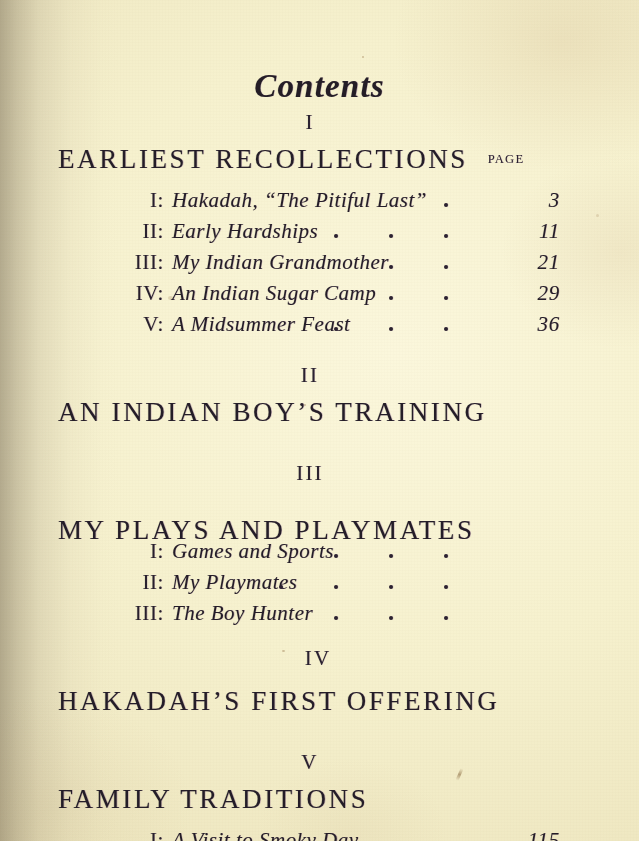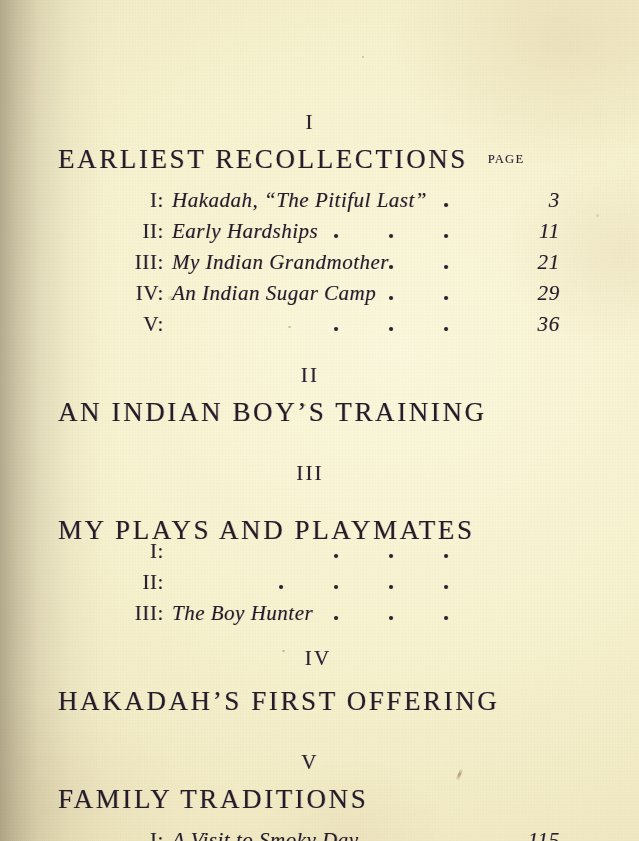--- a/index.html
+++ b/index.html
@@ -196,20 +196,23 @@
   <div class="speck" style="left:362px;top:56px;width:2px;height:2px;"></div>
   <div class="speck" style="left:288px;top:326px;width:3px;height:2px;"></div>
   <div class="speck" style="left:304px;top:404px;width:2px;height:2px;"></div>
   <div class="speck" style="left:282px;top:650px;width:3px;height:2px;"></div>
   <div class="speck" style="left:168px;top:296px;width:5px;height:4px;opacity:.55;"></div>
   <div class="speck" style="left:596px;top:214px;width:3px;height:3px;opacity:.5;"></div>
   <div class="scuff"></div>
 
   <div class="content">
 
+    <div class="toc-title">
+      <span class="cap">Contents</span>
+    </div>
 
     <div class="page-label">PAGE</div>
 
     <div id="toc-body">
         <div class="part-number" style="top: 110px;">I</div>
         <div class="part-title" style="top: 144px;">EARLIEST RECOLLECTIONS</div>
         <div class="chapter-row" style="top: 188px;">
           <div class="ch-num">I:</div>
           <div class="ch-title">Hakadah, “The Pitiful Last”</div>
           <div class="leaders">
@@ -240,41 +243,44 @@
           <div class="ch-num">IV:</div>
           <div class="ch-title">An Indian Sugar Camp</div>
           <div class="leaders">
             <span style="left: 444px;"></span>
             <span style="left: 389px;"></span>
           </div>
           <div class="ch-page">29</div>
         </div>
         <div class="chapter-row" style="top: 312px;">
           <div class="ch-num">V:</div>
+          <div class="ch-title">A Midsummer Feast</div>
           <div class="leaders">
             <span style="left: 444px;"></span>
             <span style="left: 389px;"></span>
             <span style="left: 334px;"></span>
           </div>
           <div class="ch-page">36</div>
         </div>
         <div class="part-number" style="top: 363px;">II</div>
         <div class="part-title" style="top: 397px;">AN INDIAN BOY’S TRAINING</div>
         <div class="part-number" style="top: 461px;">III</div>
         <div class="part-title" style="top: 495px; margin-top: 20px;">MY PLAYS AND PLAYMATES</div>
         <div class="chapter-row" style="top: 539px;">
           <div class="ch-num">I:</div>
+          <div class="ch-title">Games and Sports</div>
           <div class="leaders">
             <span style="left: 444px;"></span>
             <span style="left: 389px;"></span>
             <span style="left: 334px;"></span>
           </div>
         </div>
         <div class="chapter-row" style="top: 570px;">
           <div class="ch-num">II:</div>
+          <div class="ch-title">My Playmates</div>
           <div class="leaders">
             <span style="left: 444px;"></span>
             <span style="left: 389px;"></span>
             <span style="left: 334px;"></span>
             <span style="left: 279px;"></span>
           </div>
         </div>
         <div class="chapter-row" style="top: 601px;">
           <div class="ch-num">III:</div>
           <div class="ch-title">The Boy Hunter</div>

